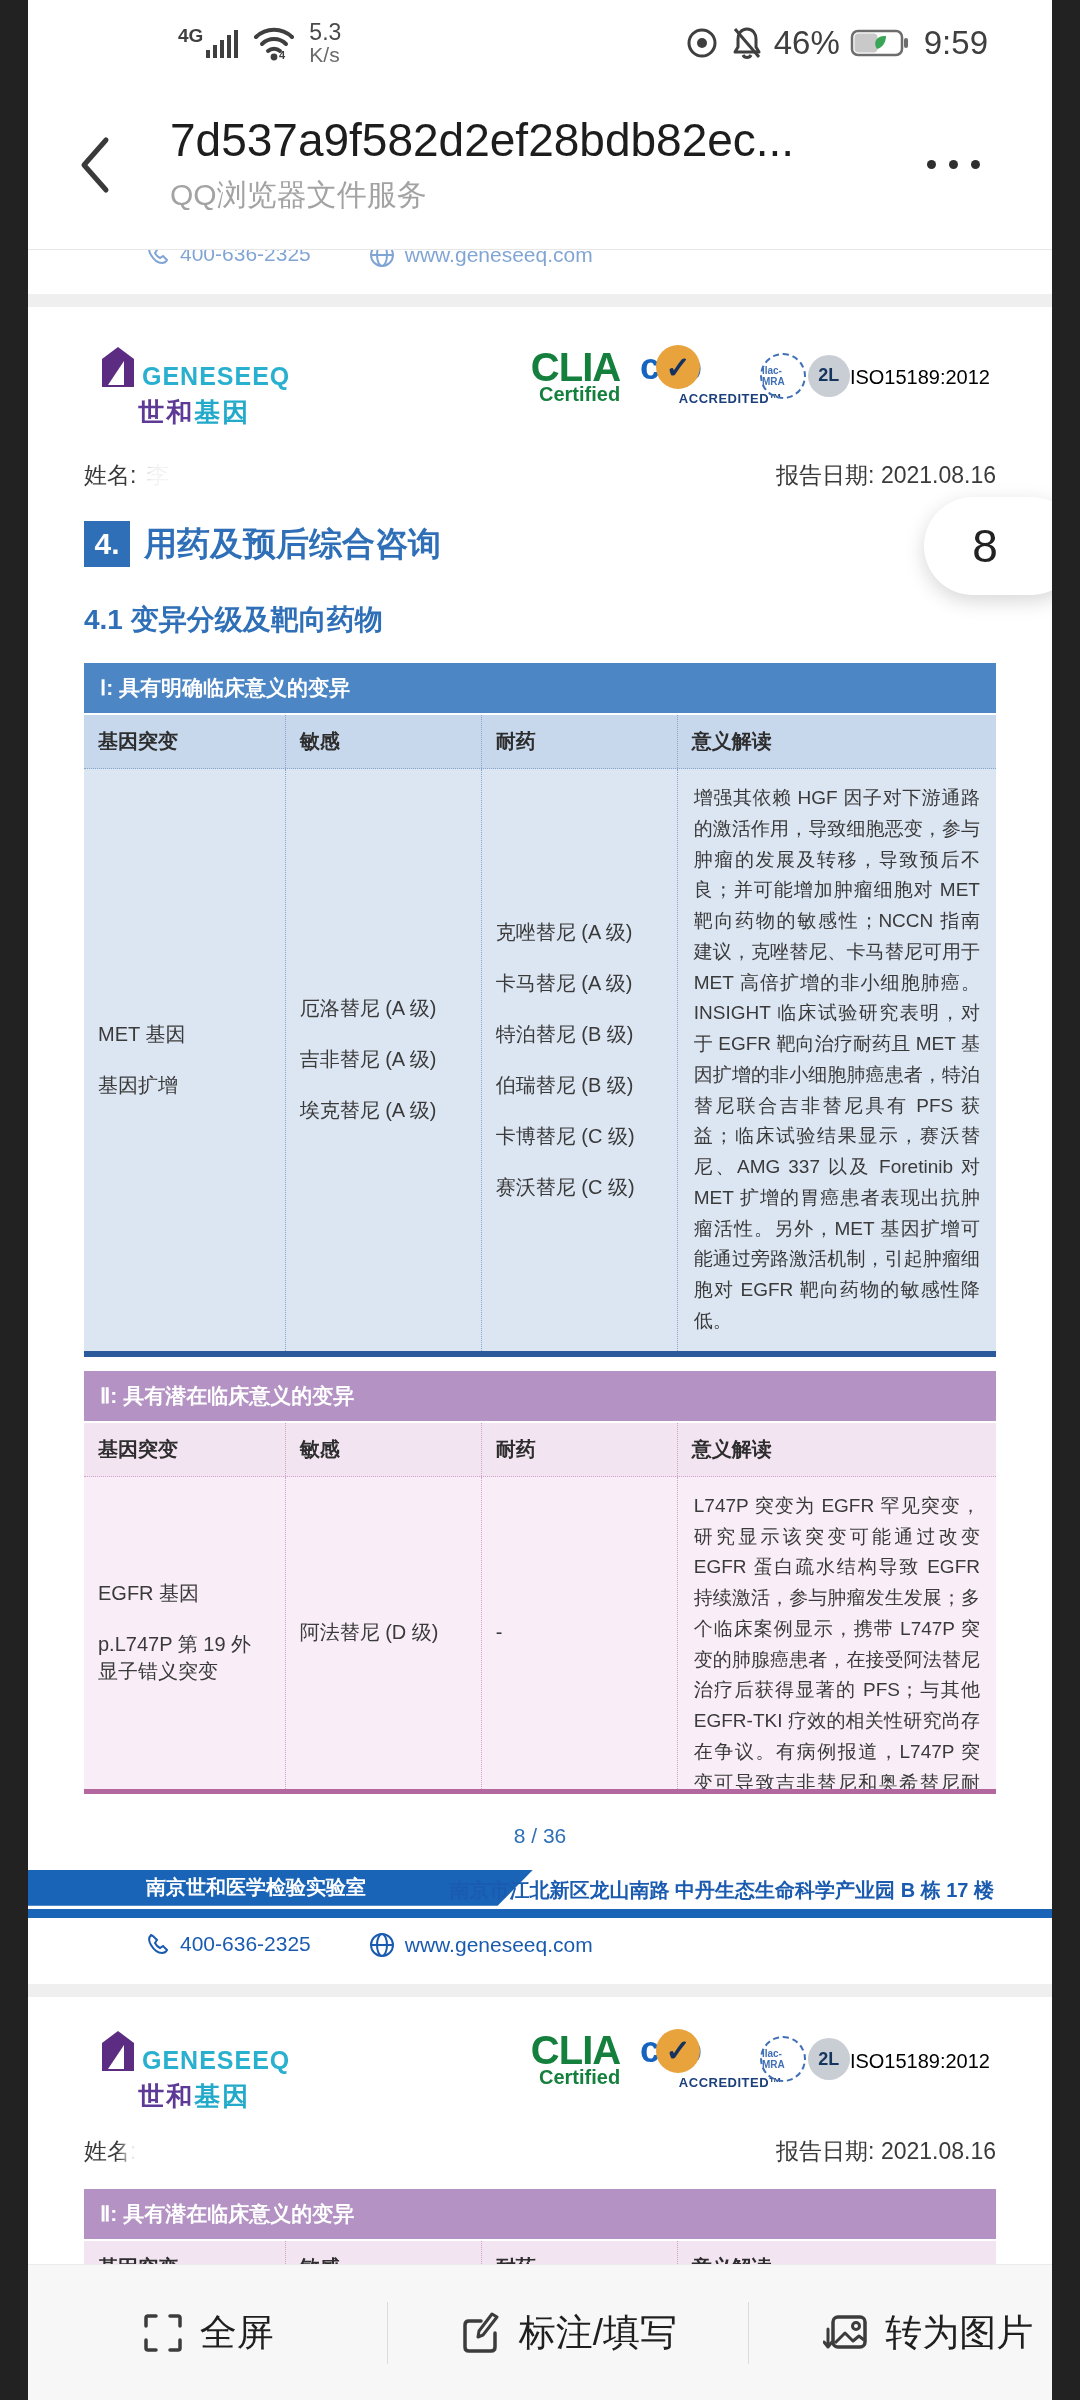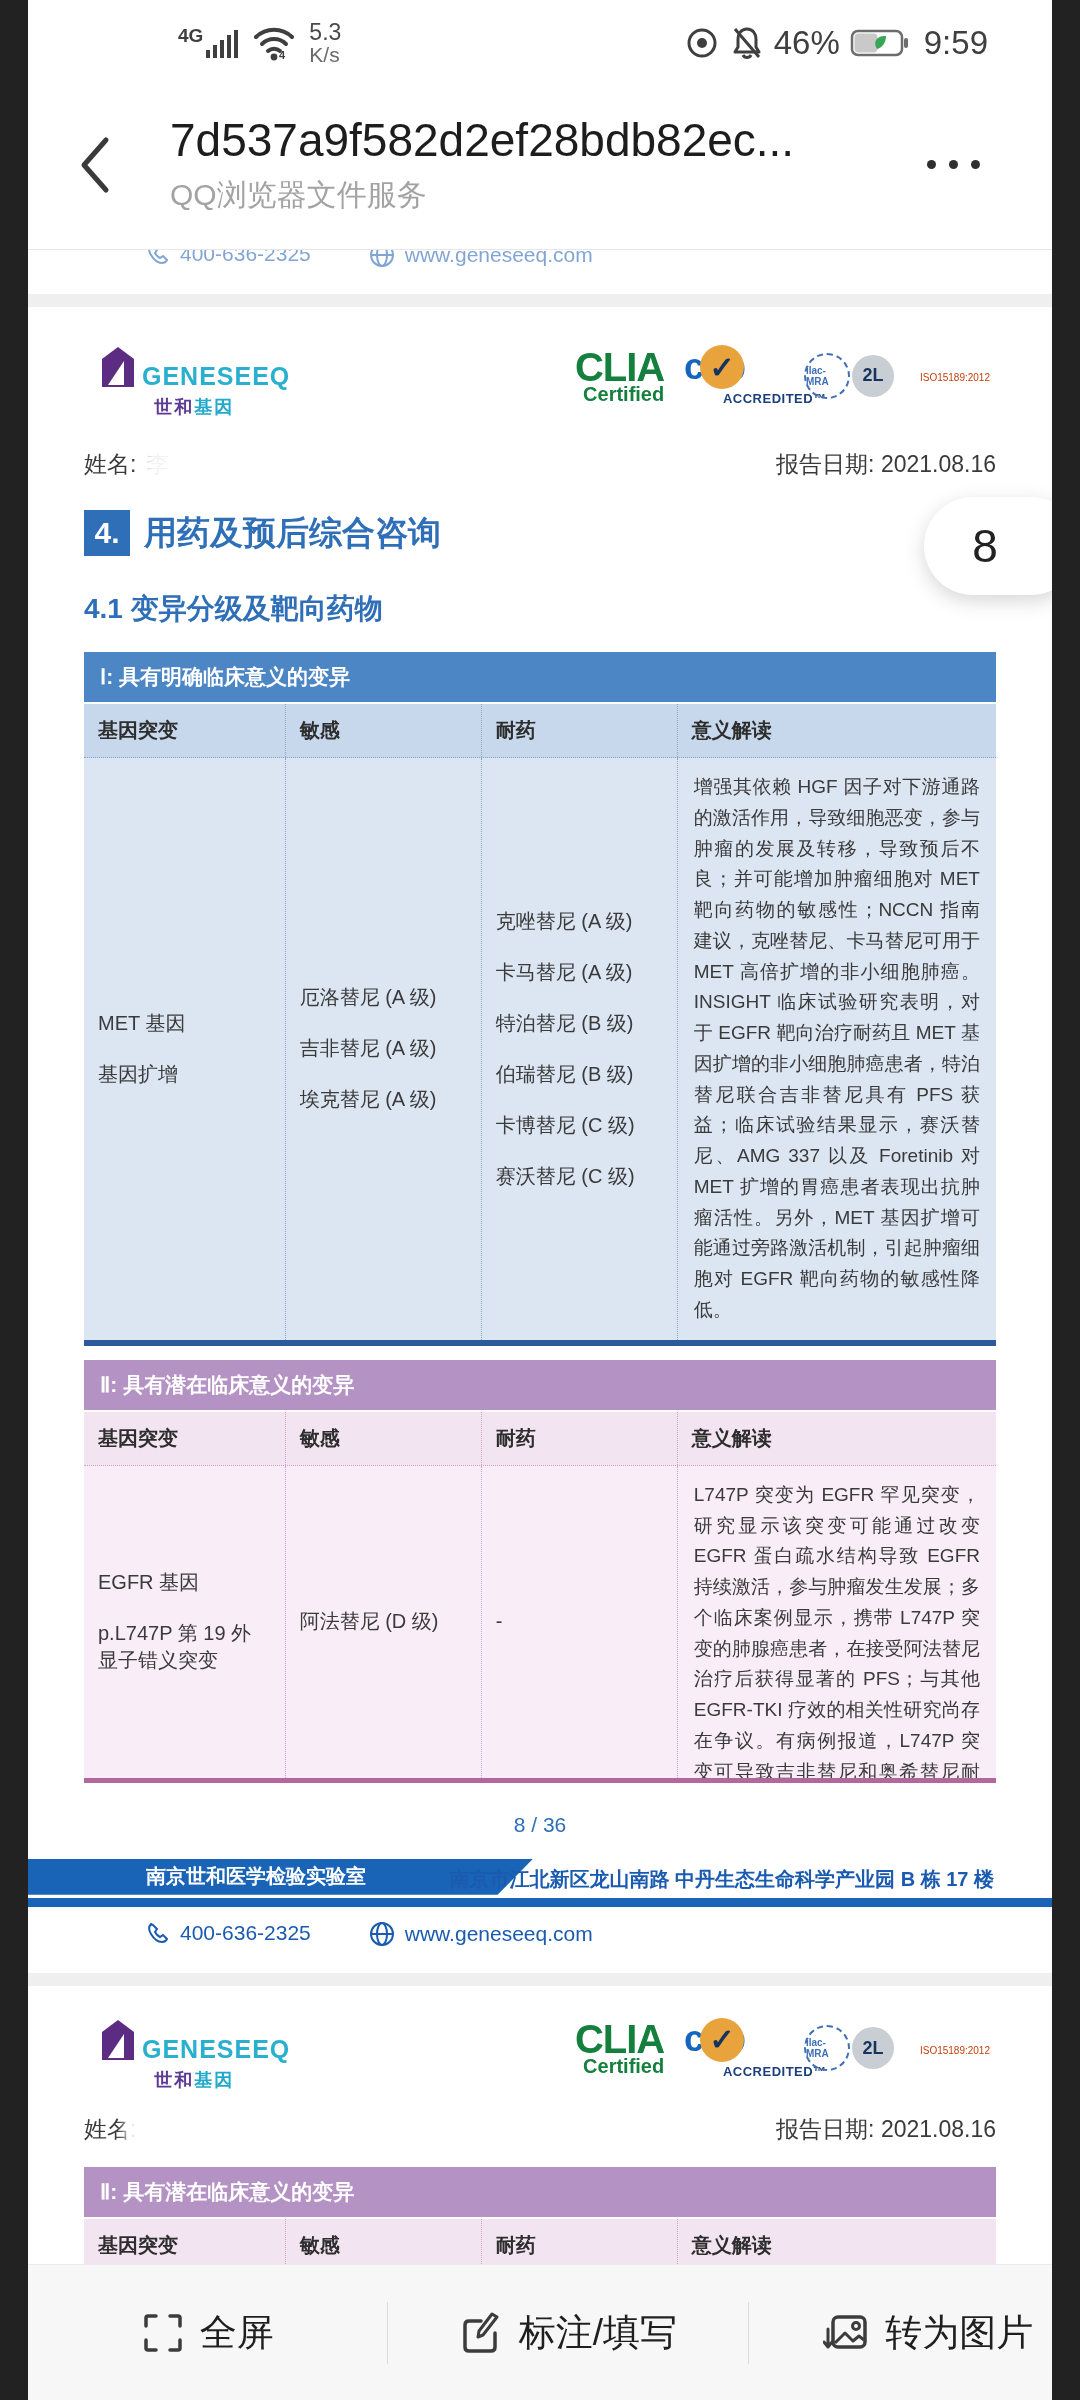--- a/index.html
+++ b/index.html
@@ -33,39 +33,39 @@
   .doc{position:relative;background:#fff;}
   .page-sliver{height:44px;overflow:hidden;opacity:.55;}
   .sep{height:13px;background:#efefef;}
   .page{background:#fff;position:relative;padding:0 56px;box-sizing:border-box;}
 
   .pg-head{display:flex;justify-content:space-between;align-items:flex-start;padding-top:38px;}
   
   .logo{display:flex;flex-direction:column;align-items:center;margin-left:14px;}
   .logo-top{display:flex;align-items:flex-end;gap:4px;}
   .logo-en{font-size:25px;font-weight:bold;color:#2ab0cf;letter-spacing:1px;line-height:1;}
-  .logo-cn{font-size:18px;font-weight:bold;margin-top:6px;letter-spacing:2px;}
+  .logo-cn{font-size:26px;font-weight:bold;margin-top:6px;letter-spacing:2px;}
   .logo-cn .p1{color:#5c3a96;}
   .logo-cn .p2{color:#23a9c9;}
   
   .badges{display:flex;align-items:center;gap:18px;margin-right:6px;}
   .clia{display:flex;flex-direction:column;align-items:flex-end;line-height:.9;color:#15803d;}
   .clia .b1{font-size:40px;font-weight:bold;letter-spacing:-1px;}
   .clia .b2{font-size:20px;font-weight:bold;}
   .cap{display:flex;flex-direction:column;align-items:center;color:#1b3f7a;}
   .cap-row{display:flex;align-items:center;}
   .cap .c1{font-size:36px;font-weight:bold;color:#1565c0;line-height:.8;}
   .cap-circle{width:44px;height:44px;border-radius:50%;background:#e8a33d;display:flex;align-items:center;justify-content:center;margin-left:-6px;}
   .cap-circle span{color:#15335e;font-size:30px;font-weight:bold;}
   .cap .c2{font-size:13px;font-weight:bold;margin-top:2px;letter-spacing:.5px;}
   .iso{display:flex;align-items:center;}
   .iso-row{display:flex;align-items:center;gap:2px;}
   .iso-circ1{width:42px;height:42px;border-radius:50%;border:2px dashed #3f6fb5;display:flex;align-items:center;justify-content:center;color:#3f6fb5;font-size:10px;font-weight:bold;}
   .iso-circ2{width:42px;height:42px;border-radius:50%;background:#c9cdd4;display:flex;align-items:center;justify-content:center;color:#16355e;font-size:18px;font-weight:bold;}
-  .iso .c2{font-size:10px;color:#c2410c;margin-top:4px;margin-left:26px;}
+  .iso .c2{font-size:20px;color:#000000;margin-top:4px;}
 
   .name-row{display:flex;justify-content:space-between;align-items:center;margin-top:30px;font-size:23px;color:#3a3a3a;}
   .name-left{display:flex;align-items:center;position:relative;}
   .name-val{margin-left:10px;color:#555;position:relative;}
   .blur-blob{position:absolute;left:58px;top:-10px;width:170px;height:52px;background:rgba(255,255,255,.93);
     border-radius:26px;filter:blur(5px);}
   .blur-blob.b2{left:40px;width:200px;}
 
   .section-row{display:flex;align-items:center;margin-top:30px;gap:14px;}
   .sec-no{background:var(--accent,#2e6fb7);color:#fff;font-weight:bold;font-size:30px;

